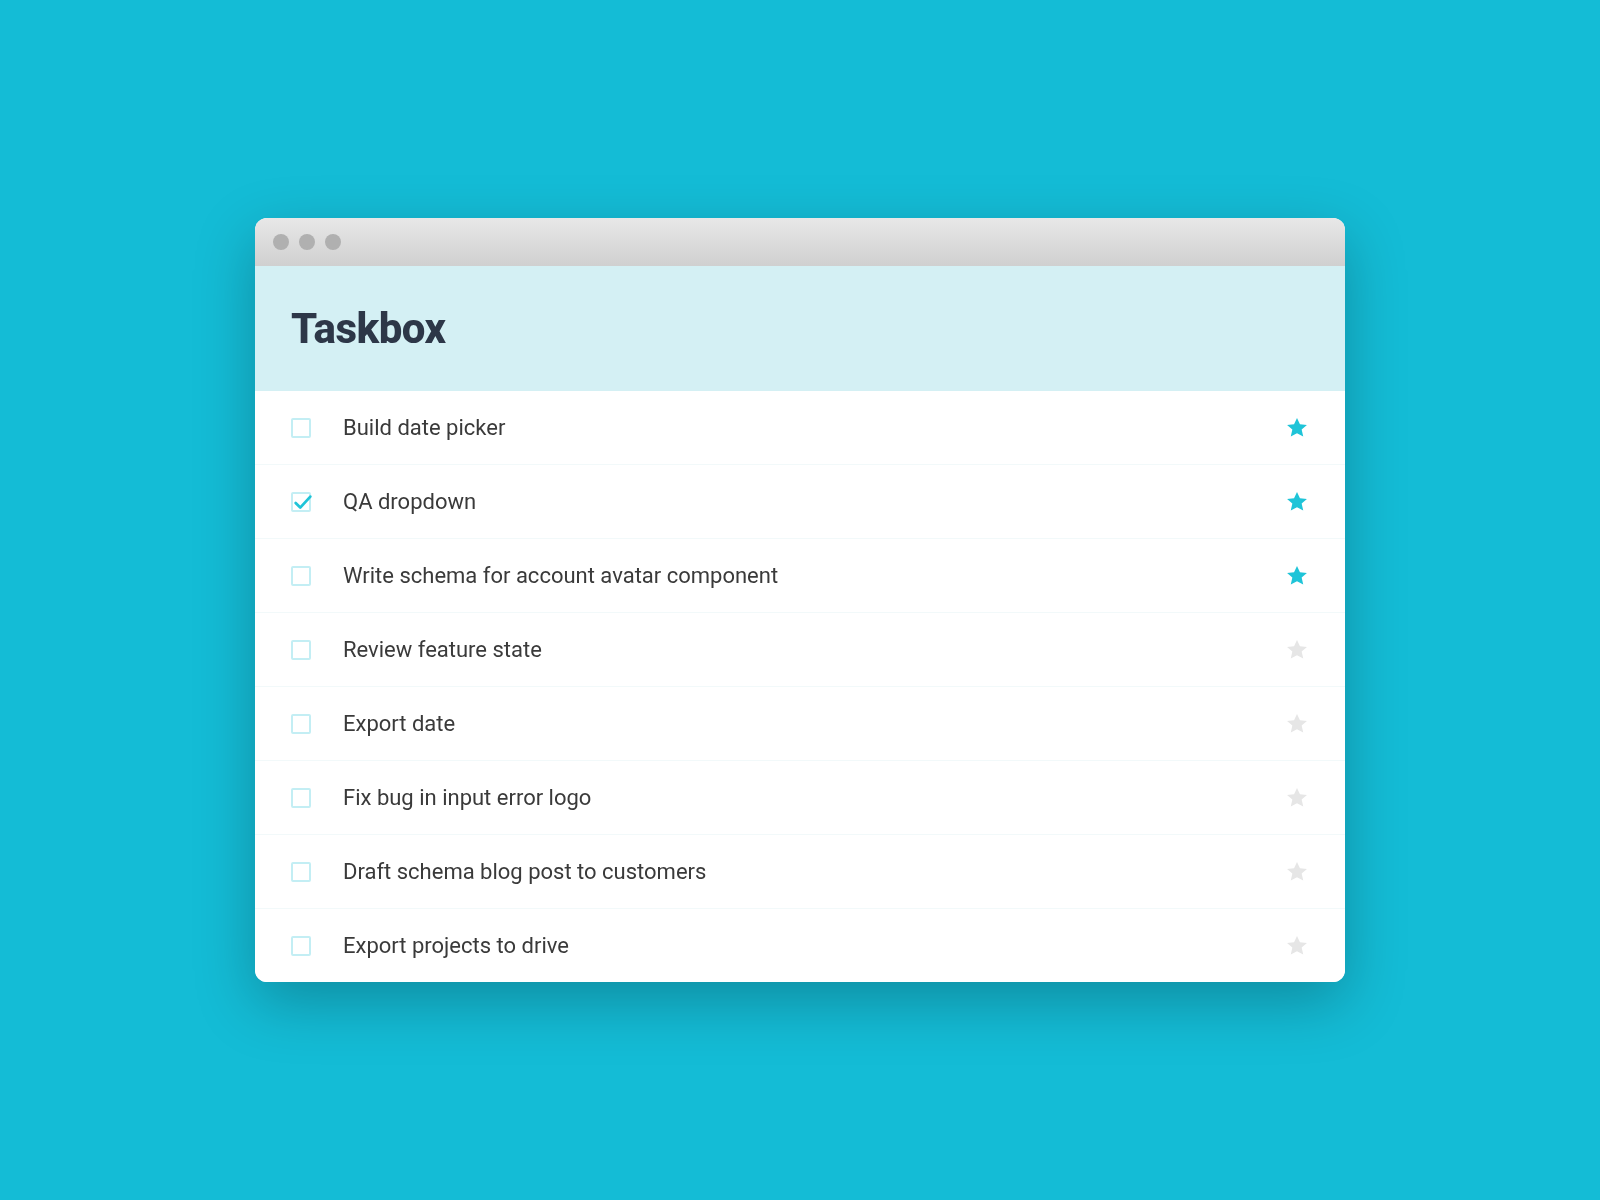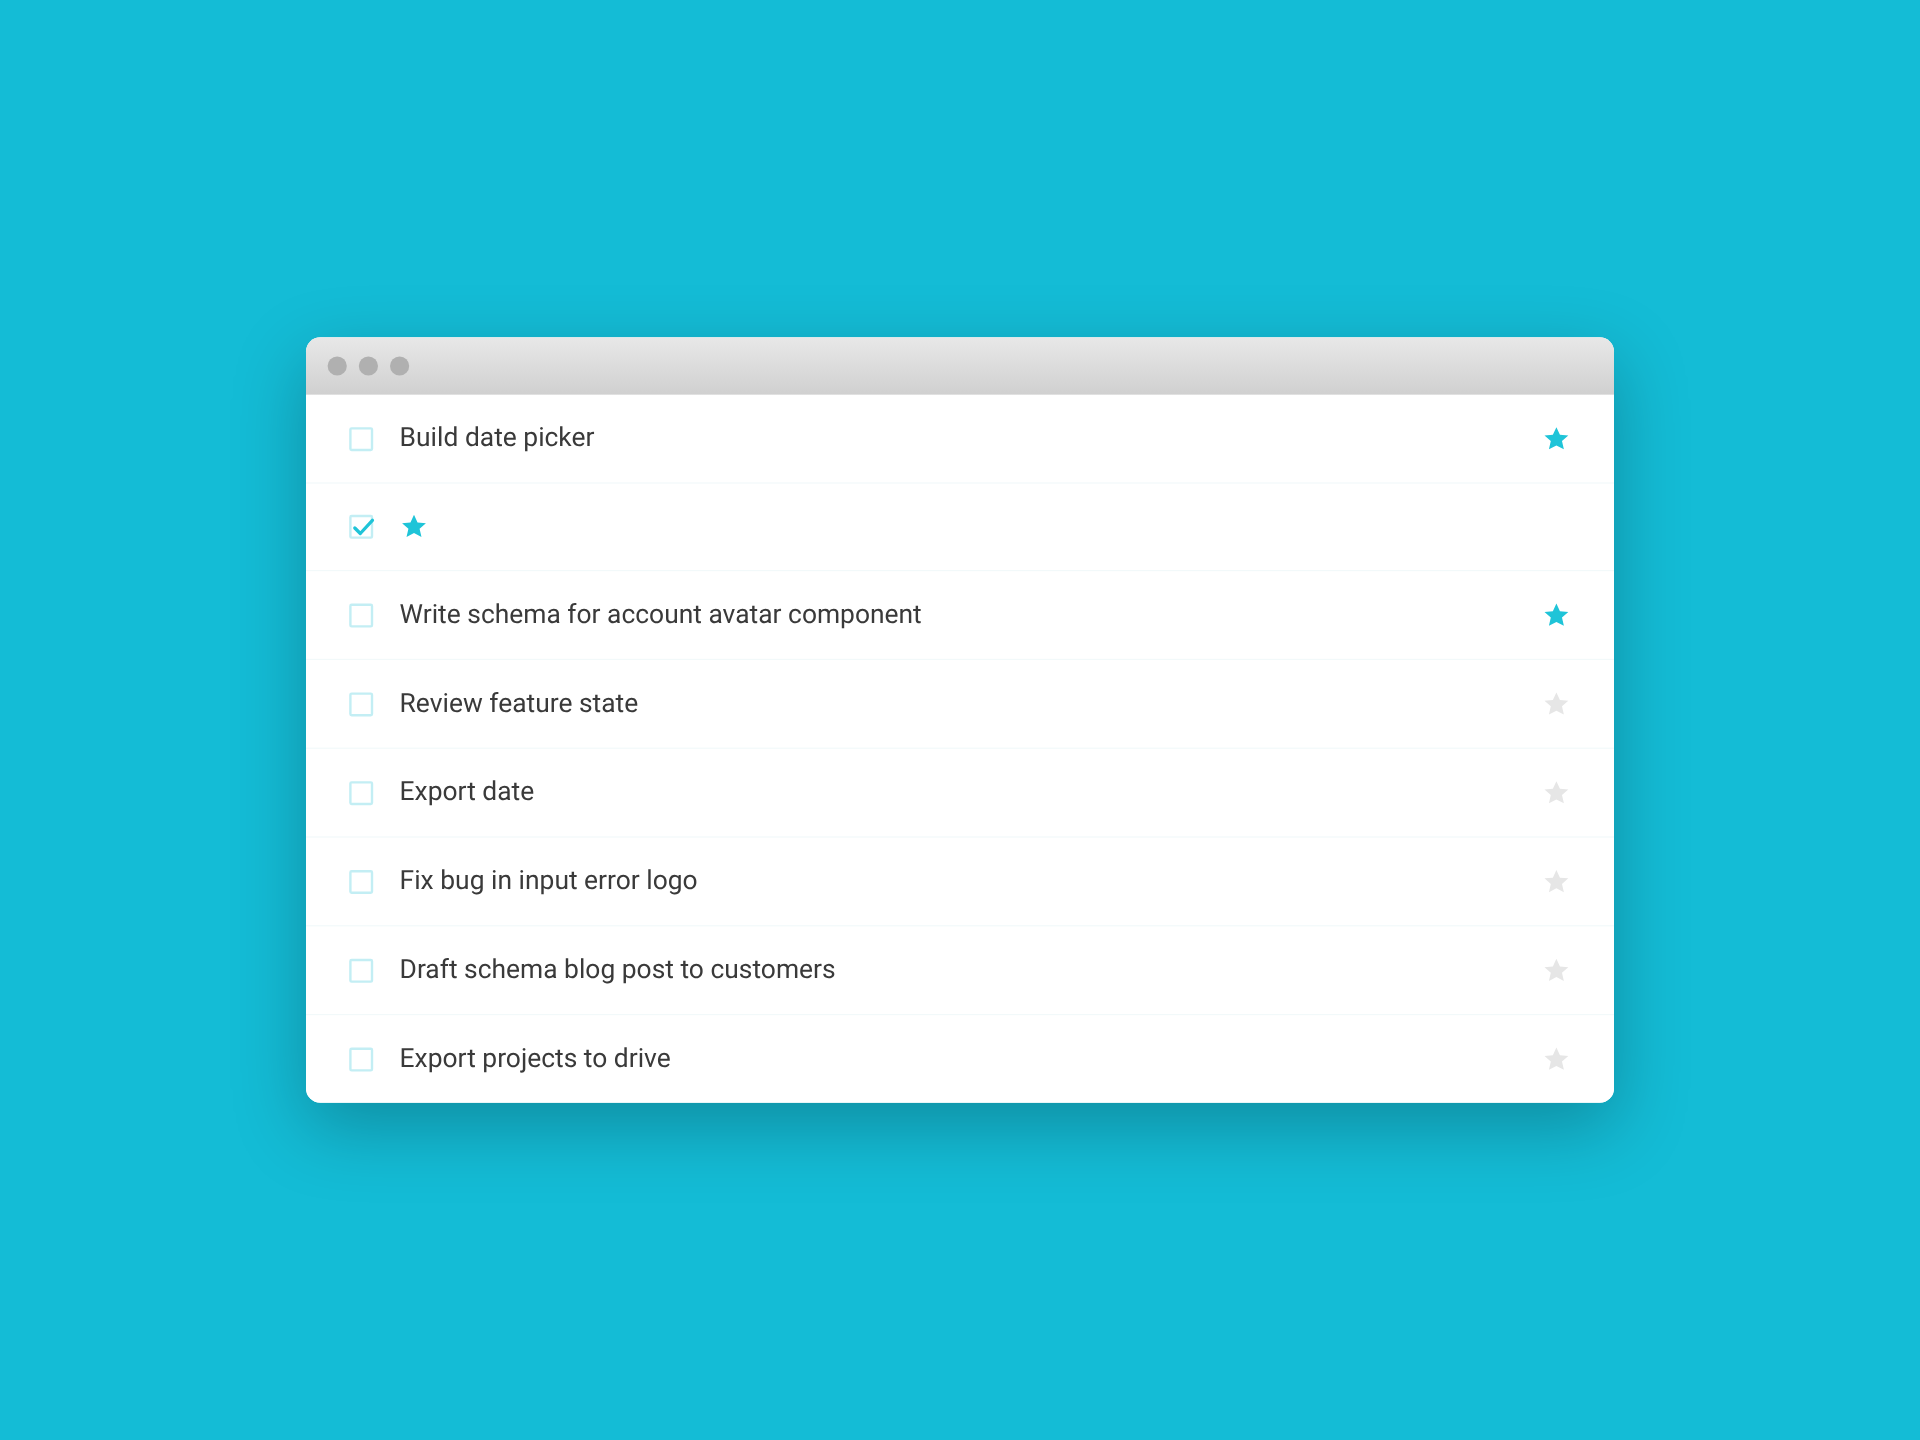--- a/index.html
+++ b/index.html
@@ -56,21 +56,21 @@
 
     .task-list {
       background: #ffffff;
     }
 
     .task-row {
       display: flex;
       align-items: center;
       padding: 24px 36px;
       border-bottom: 1px solid #f2f9fa;
-      gap: 22px;
+      gap: 32px;
     }
 
     .task-row:last-child {
       border-bottom: none;
     }
 
     .checkbox {
       width: 20px;
       height: 20px;
       border: 2px solid #c3eef4;
@@ -124,35 +124,39 @@
 </head>
 <body>
 
 <div class="window">
   <div class="titlebar">
     <div class="dot"></div>
     <div class="dot"></div>
     <div class="dot"></div>
   </div>
 
+  <div class="header">
+    <h1>Taskbox</h1>
+  </div>
 
   <div class="task-list" id="task-list">
       <div class="task-row">
         <div class="checkbox"></div>
         <div class="task-title">Build date picker</div>
         <div class="star star-active"><svg viewBox="0 0 24 24">
             <path d="M12 2l2.95 6.36 6.98.61-5.27 4.63 1.57 6.84L12 17.27l-6.23 3.17 1.57-6.84L2.07 8.97l6.98-.61L12 2z"></path>
           </svg></div>
       </div>
       <div class="task-row">
         <div class="checkbox checked">
           <svg width="22" height="22" viewBox="0 0 24 24">
             <path d="M4 12l5 5L20 5" stroke="#1fc4d8" stroke-width="3" fill="none" stroke-linecap="round" stroke-linejoin="round"></path>
           </svg>
         </div>
+        <div class="task-title">QA dropdown</div>
         <div class="star star-active"><svg viewBox="0 0 24 24">
             <path d="M12 2l2.95 6.36 6.98.61-5.27 4.63 1.57 6.84L12 17.27l-6.23 3.17 1.57-6.84L2.07 8.97l6.98-.61L12 2z"></path>
           </svg></div>
       </div>
       <div class="task-row">
         <div class="checkbox"></div>
         <div class="task-title">Write schema for account avatar component</div>
         <div class="star star-active"><svg viewBox="0 0 24 24">
             <path d="M12 2l2.95 6.36 6.98.61-5.27 4.63 1.57 6.84L12 17.27l-6.23 3.17 1.57-6.84L2.07 8.97l6.98-.61L12 2z"></path>
           </svg></div>

